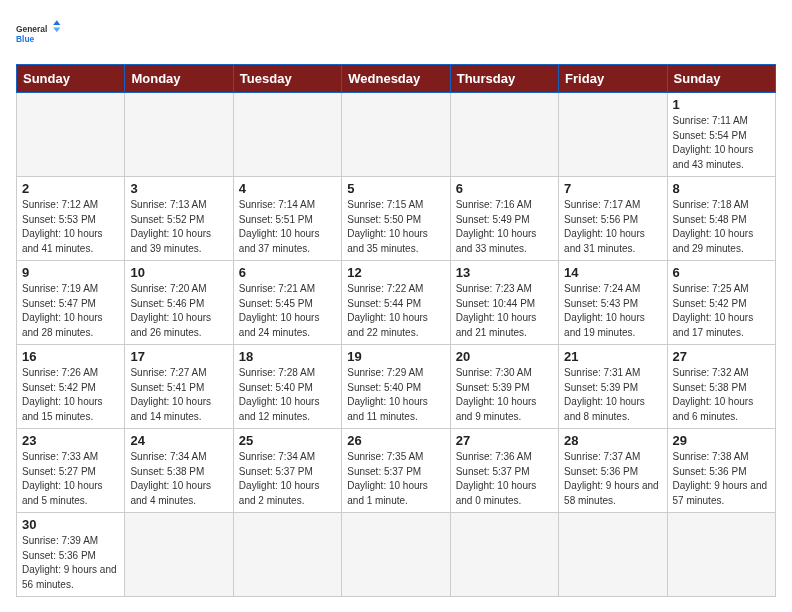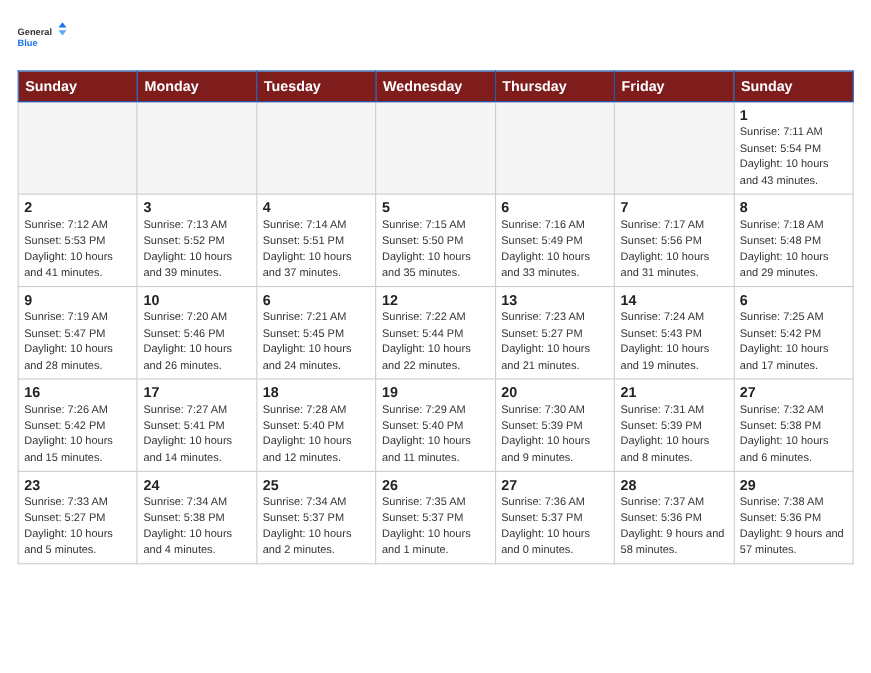--- a/index.html
+++ b/index.html
@@ -199,21 +199,21 @@
           </td>
           <td>
             <div class="day-num">12</div>
             <div class="day-info">Sunrise: 7:22 AM
 Sunset: 5:44 PM
 Daylight: 10 hours and 22 minutes.</div>
           </td>
           <td>
             <div class="day-num">13</div>
             <div class="day-info">Sunrise: 7:23 AM
-Sunset: 5:27 PM
+Sunset: 10:44 PM
 Daylight: 10 hours and 21 minutes.</div>
           </td>
           <td>
             <div class="day-num">14</div>
             <div class="day-info">Sunrise: 7:24 AM
 Sunset: 5:43 PM
 Daylight: 10 hours and 19 minutes.</div>
           </td>
           <td>
             <div class="day-num">6</div>
@@ -303,15 +303,29 @@
 Sunset: 5:36 PM
 Daylight: 9 hours and 58 minutes.</div>
           </td>
           <td>
             <div class="day-num">29</div>
             <div class="day-info">Sunrise: 7:38 AM
 Sunset: 5:36 PM
 Daylight: 9 hours and 57 minutes.</div>
           </td>
         </tr>
+        <tr class="last-row">
+          <td>
+            <div class="day-num">30</div>
+            <div class="day-info">Sunrise: 7:39 AM
+Sunset: 5:36 PM
+Daylight: 9 hours and 56 minutes.</div>
+          </td>
+          <td class="empty"></td>
+          <td class="empty"></td>
+          <td class="empty"></td>
+          <td class="empty"></td>
+          <td class="empty"></td>
+          <td class="empty"></td>
+        </tr>
       </tbody>
   </table>
 </div>
 
 </body></html>

